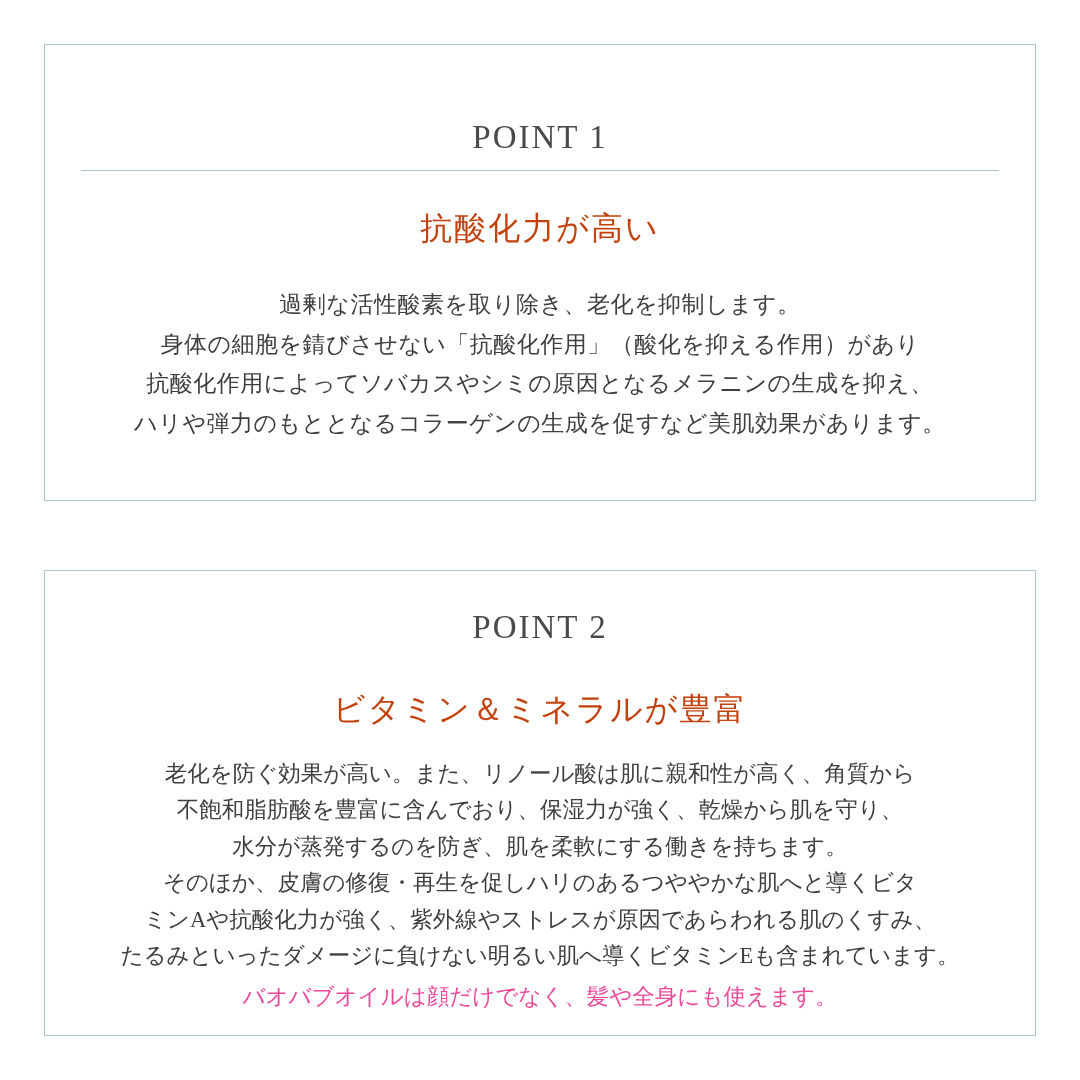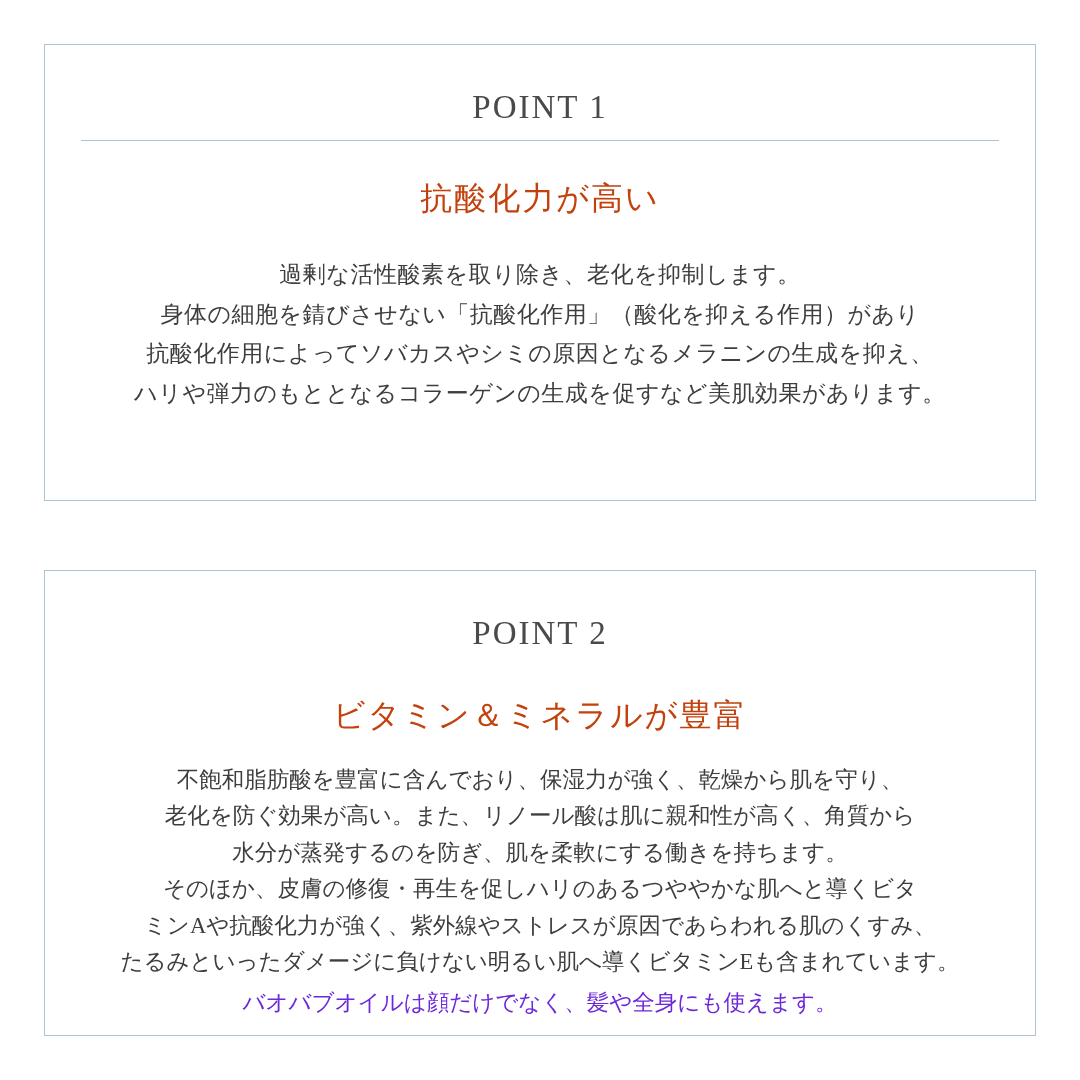--- a/index.html
+++ b/index.html
@@ -24,20 +24,21 @@
     justify-content: flex-start;
   }
   .card {
     border: 1px solid #a9c4d4;
     box-sizing: border-box;
     background: #ffffff;
     padding: 28px 36px 26px 36px;
     display: flex;
     flex-direction: column;
     align-items: center;
+    justify-content: center;
   }
   .card-1 {
     height: 462px;
     margin-bottom: 0;
   }
   .spacer {
     height: 70px;
   }
   .card-2 {
     height: 466px;
@@ -82,21 +83,21 @@
     margin-top: 10px;
     letter-spacing: 0px;
   }
   .body-line {
     display: block;
     white-space: nowrap;
   }
   .accent-line {
     display: block;
     white-space: nowrap;
-    color: #6d28d9;
+    color: #ec4899;
     font-size: 22.5px;
     line-height: 1.62;
     margin-top: 4px;
   }
 </style>
 </head>
 <body>
 
 <div class="page">
 
@@ -112,22 +113,22 @@
     </div>
   </div>
 
   <div class="spacer"></div>
 
   <div class="card card-2">
     <div class="point-label">POINT 2</div>
     <div class="divider"></div>
     <div class="headline headline-2">ビタミン＆ミネラルが豊富</div>
     <div class="body-text body-text-2">
+      <span class="body-line">老化を防ぐ効果が高い。また、リノール酸は肌に親和性が高く、角質から</span>
       <span class="body-line">不飽和脂肪酸を豊富に含んでおり、保湿力が強く、乾燥から肌を守り、</span>
-      <span class="body-line">老化を防ぐ効果が高い。また、リノール酸は肌に親和性が高く、角質から</span>
       <span class="body-line">水分が蒸発するのを防ぎ、肌を柔軟にする働きを持ちます。</span>
       <span class="body-line">そのほか、皮膚の修復・再生を促しハリのあるつややかな肌へと導くビタ</span>
       <span class="body-line">ミンAや抗酸化力が強く、紫外線やストレスが原因であらわれる肌のくすみ、</span>
       <span class="body-line">たるみといったダメージに負けない明るい肌へ導くビタミンEも含まれています。</span>
       <span class="accent-line">バオバブオイルは顔だけでなく、髪や全身にも使えます。</span>
     </div>
   </div>
 
 </div>
 

